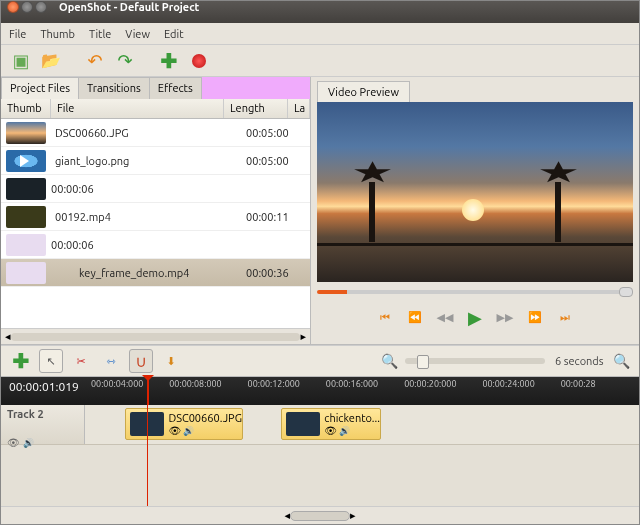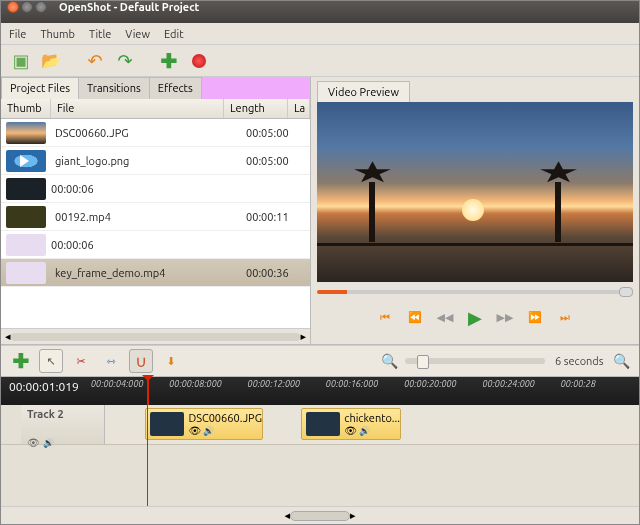--- a/index.html
+++ b/index.html
@@ -18,21 +18,21 @@
 .mainarea { display: flex; height: 268px; border-bottom: 1px solid #bbb; }
 .leftpane { width: 310px; display: flex; flex-direction: column; border-right: 1px solid #bbb; }
 .tabs { display: flex; height: 22px; background: #f0abfc; }
 .tab { padding: 4px 8px; border: 1px solid #bbb; border-bottom: none; background: #dcd8cf; margin-right: -1px; }
 .tab.active { background: #efece4; font-weight: normal; }
 .table-head { display: flex; background: linear-gradient(#f4f1e9,#e4e0d6); border-bottom: 1px solid #bbb; height: 20px; }
 .th { padding: 3px 6px; border-right: 1px solid #ccc; }
 .th1 { width: 50px; } .th2 { flex: 1; } .th3 { width: 64px; } .th4 { width: 22px; }
 .rows { overflow: auto; background: #fff; flex: 1; }
 .row { display: flex; align-items: center; height: 28px; border-bottom: 1px solid #eee; }
-.row.sel { background: linear-gradient(#d3c9b8,#c6bba7); }
+.row.sel { background: linear-gradient(#d3c9b8,#c6bba7); gap: 24px; }
 .thumb { width: 40px; height: 22px; margin: 0 5px; background: #345; border-radius: 2px; }
 .fname { flex: 1; padding: 0 4px; color: #222; }
 .len { width: 64px; color: #222; }
 .hscroll { height: 16px; background: #e8e4dc; border-top: 1px solid #ccc; display:flex; align-items:center; padding: 0 4px;}
 .hscroll .bar { flex:1; height:8px; background:#d6d1c6; border-radius:4px;}
 .rightpane { flex: 1; display: flex; flex-direction: column; background: #e8e4dc; }
 .vptab { margin: 4px 0 0 6px; }
 .vptab span { display: inline-block; padding: 4px 10px; background: #efece4; border: 1px solid #bbb; border-bottom: none; }
 .preview { margin: 0 6px; background: #000; height: 180px; position: relative; }
 .previewbar { height: 12px; display: flex; align-items:center; margin: 4px 6px; }
@@ -41,26 +41,26 @@
 .playctrl { display: flex; justify-content: center; gap: 10px; padding: 6px 0; }
 .pc { width: 20px; height: 18px; display: flex; align-items: center; justify-content: center; }
 .tlbar { height: 32px; display: flex; align-items: center; padding: 0 8px; gap: 6px; border-top: 1px solid #ccc; border-bottom: 1px solid #bbb; background:#ece8df;}
 .tlbar .spacer { flex: 1; }
 .zoomslider { width: 140px; height: 6px; background: #d4d0c6; border-radius:3px; position:relative;}
 .zoomslider::after { content:""; position:absolute; left:12px; top:-3px; width:10px; height:12px; background:#f4f1e8; border:1px solid #999; border-radius:2px;}
 .zlabel { color:#444; margin: 0 4px;}
 .ruler { height: 28px; background: linear-gradient(#2b2b2b,#1a1a1a); color: #ddd; display: flex; align-items: flex-start; position: relative; font-family: monospace; font-size: 10px; }
 .timecode { position: absolute; left: 8px; top: 3px; color: #fff; font-size: 12px;}
 .ticks { position:absolute; left:90px; right:0; top:2px; display:flex;}
-.tick { width: 83px; color:#ccc; font-size:9px;font-style:italic; }
+.tick { width: 83px; color:#ccc; font-size:9px; }
 .playhead { position:absolute; top:0; bottom:0; width:2px; background:#d20; }
 .playhead::before { content:""; position:absolute; top:-2px; left:-5px; width:0;height:0; border:6px solid transparent; border-top-color:#d20;}
 .tracks { background: #e4e0d6; flex: 1; position: relative; }
 .track { display: flex; height: 40px; border-bottom: 1px solid #c8c2b4; }
-.trackhead { width: 84px; background: linear-gradient(#ece8df,#dcd7cb); border-right: 1px solid #bbb; padding: 3px 6px; display:flex; flex-direction:column; gap:16px;margin-left:20px;}
+.trackhead { width: 84px; background: linear-gradient(#ece8df,#dcd7cb); border-right: 1px solid #bbb; padding: 3px 6px; display:flex; flex-direction:column; gap:16px;}
 .trackhead .tname { font-weight: bold; color:#555; }
 .trackhead .ticons { display:flex; gap:4px; color:#666;}
 .trackbody { flex: 1; position: relative; background: repeating-linear-gradient(#e8e4da,#e8e4da 40px); }
 .clip { position: absolute; top: 3px; height: 32px; background: linear-gradient(#ffe79a,#f4cf67); border: 1px solid #caa84a; border-radius: 2px; display: flex; align-items: center; font-size: 10px;}
 .clip .cthumb { width: 36px; height: 24px; background: #234; margin: 0 4px; border-radius:2px;}
 .clip .cinfo { display:flex; flex-direction:column; line-height:1.1;}
 .tlplayhead { position:absolute; top:0; bottom:0; left:146px; width:1px; background:#d20; z-index:5;}
 .bottomscroll { height: 18px; background:#e8e4dc; border-top:1px solid #ccc; display:flex; align-items:center; justify-content:center;}
 .bottomscroll .bsbar { width:60px; height:10px; background:#d4d0c6; border:1px solid #aaa; border-radius:5px;}
 

